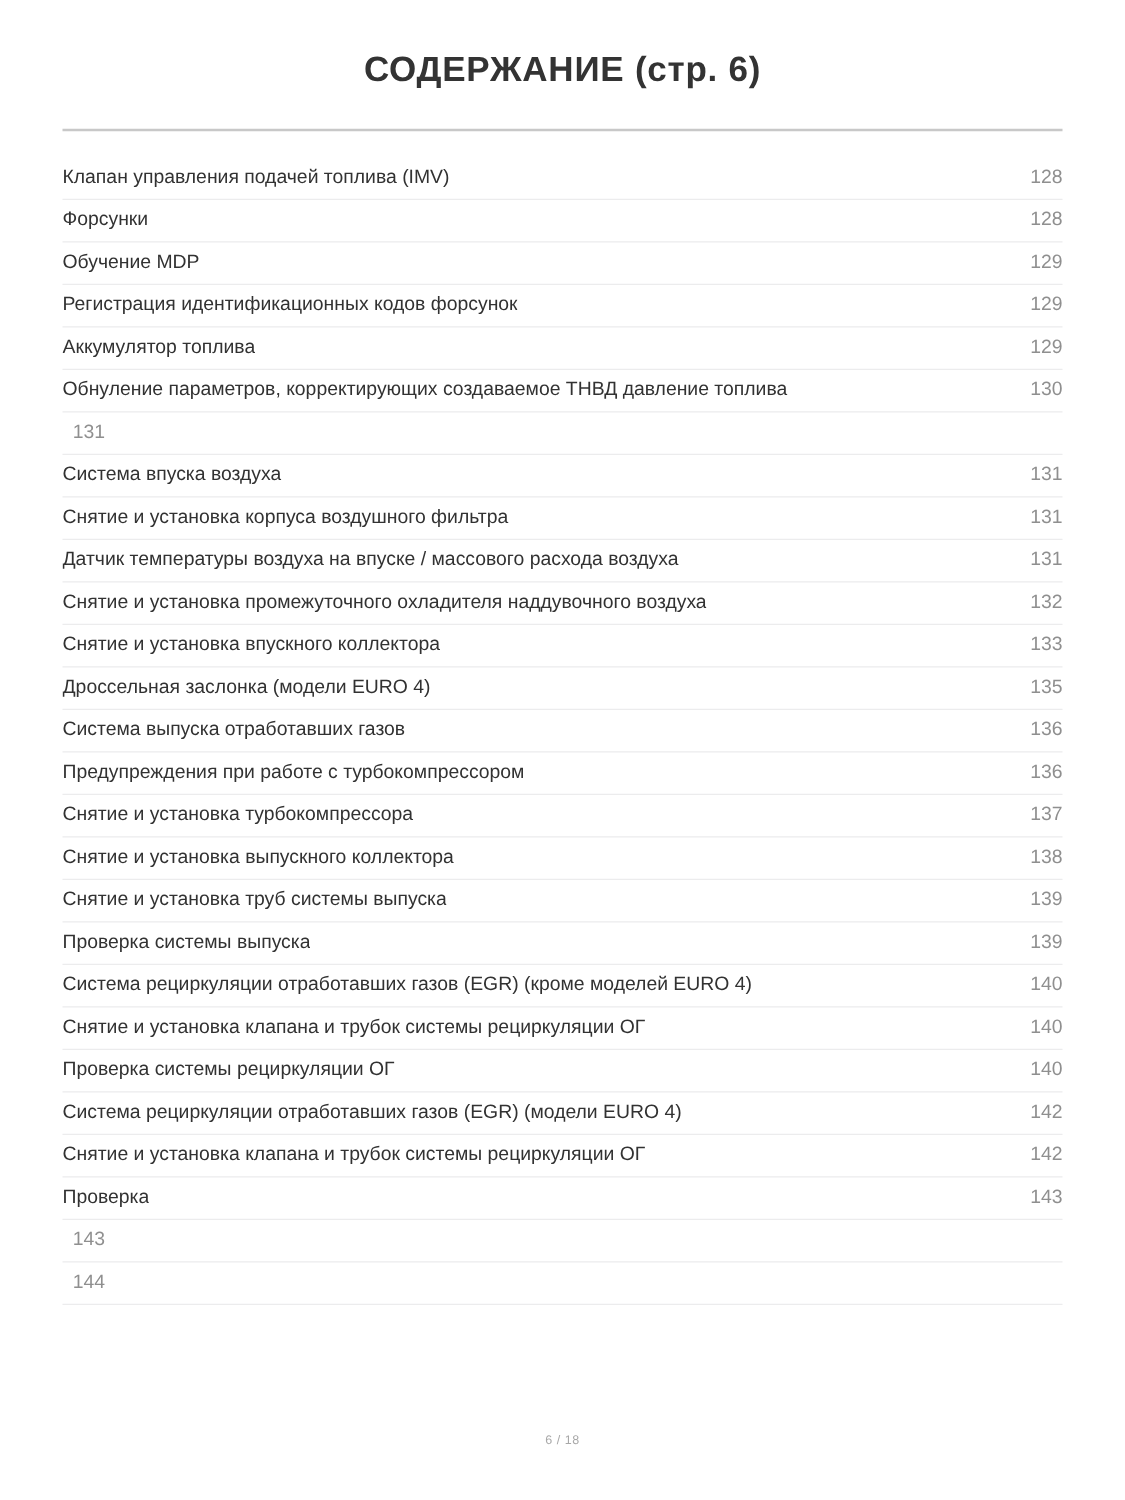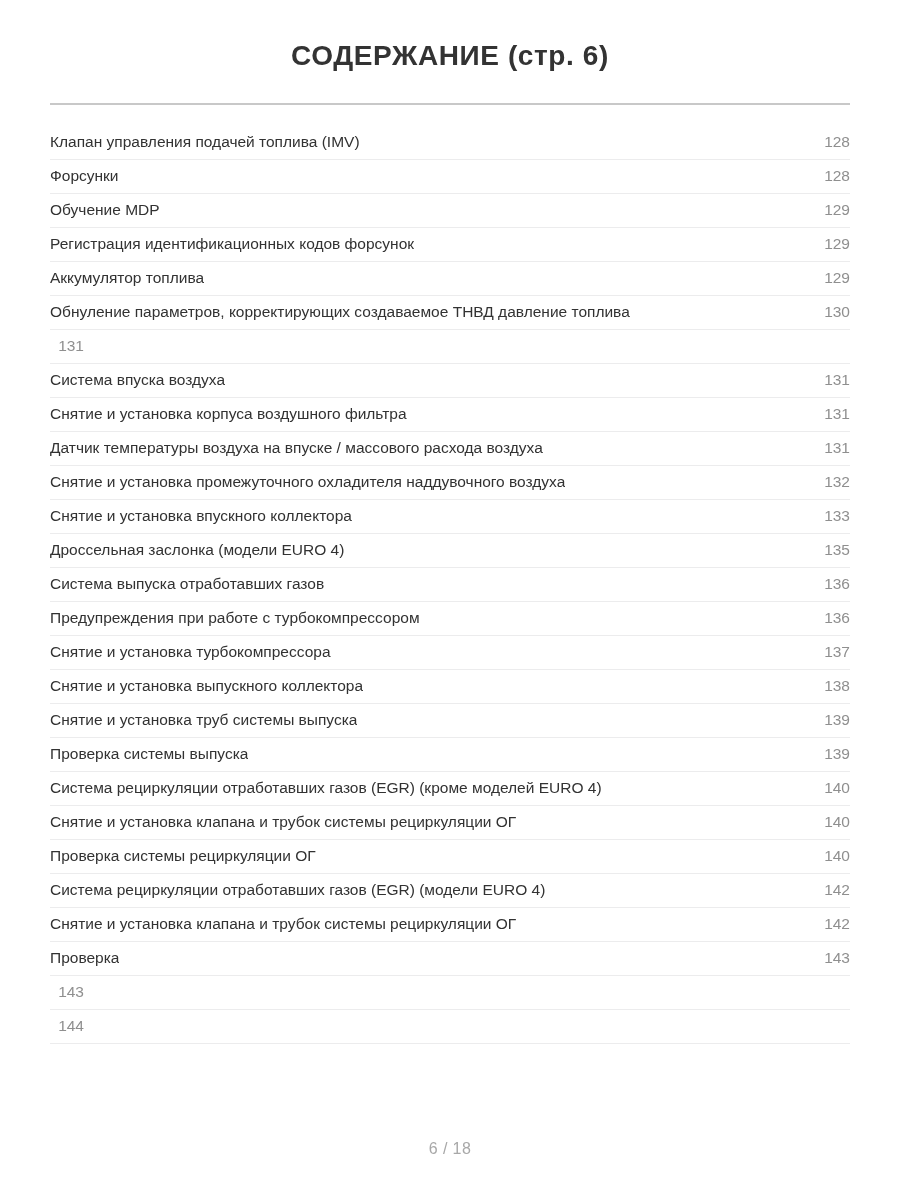--- a/index.html
+++ b/index.html
@@ -83,21 +83,21 @@
     text-align: right;
   }
 
   
   .page-footer {
     position: absolute;
     left: 0;
     right: 0;
     bottom: 42px;
     text-align: center;
-    font-size: 16px;
+    font-size: 10px;
     color: #a8a8a8;
     letter-spacing: 0.4px;
   }
 </style>
 </head>
 <body>
 
 <div class="page">
 
   <h1 class="page-title">СОДЕРЖАНИЕ (стр. 6)</h1>

